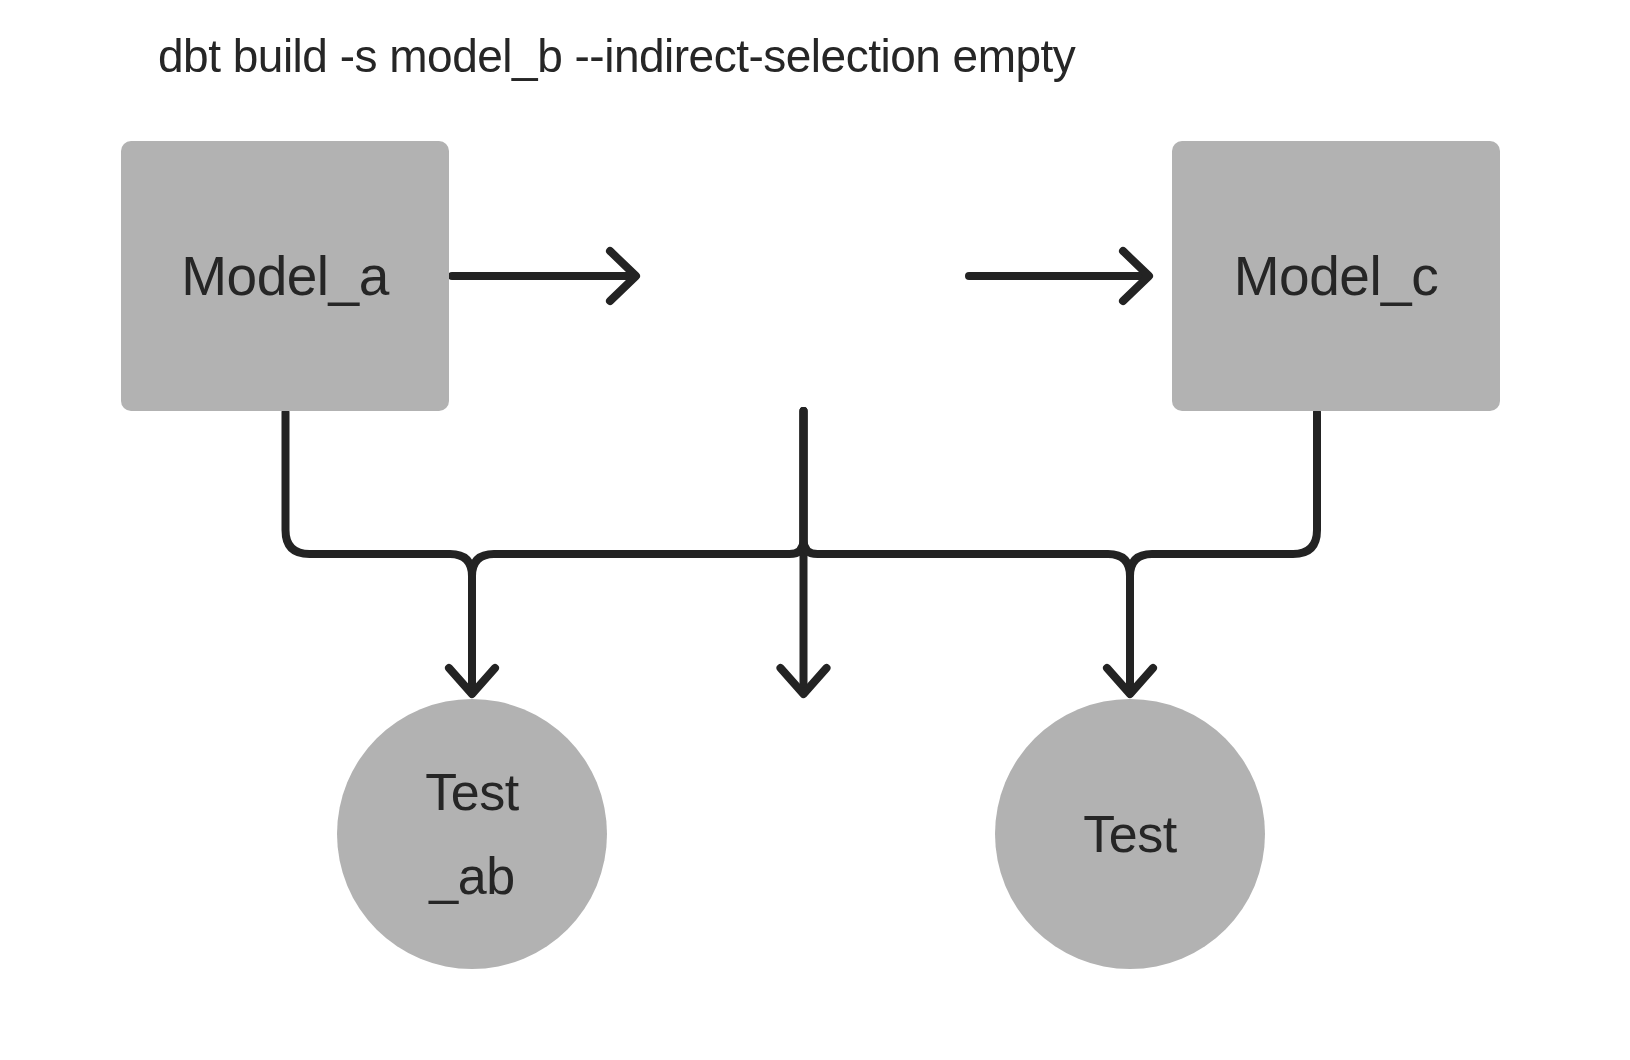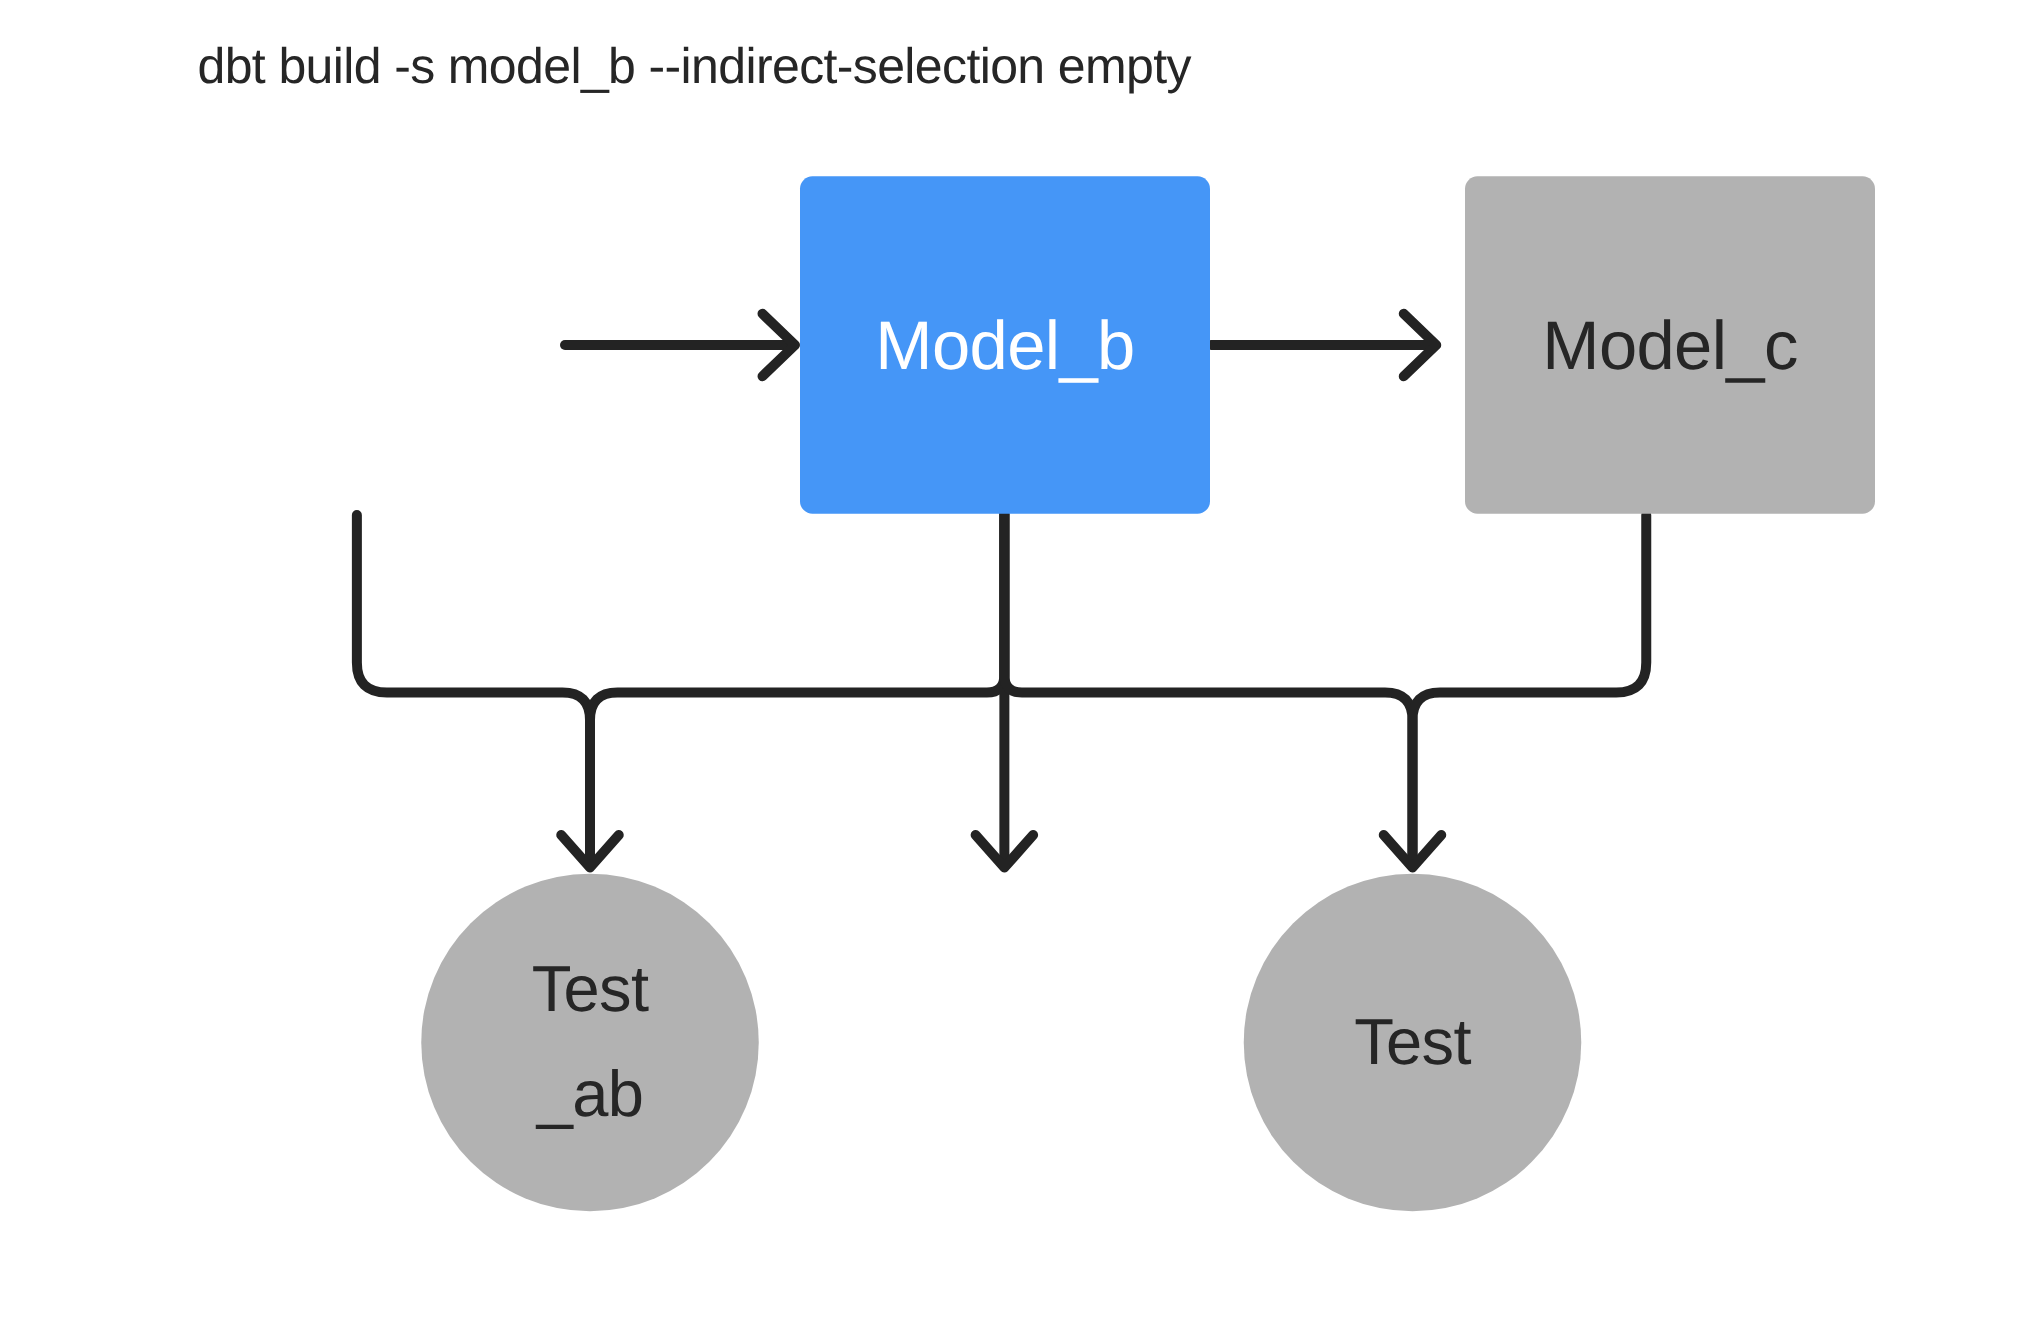--- a/index.html
+++ b/index.html
@@ -5,21 +5,21 @@
   html,body{margin:0;padding:0;}
   body{
     width:1630px;height:1060px;
     background:var(--background,#fff);
     font-family:"Liberation Sans", sans-serif;
     overflow:hidden;
   }
   .canvas{position:relative;width:1630px;height:1060px;}
   .title{
     position:absolute;left:158px;top:30px;
-    font-size:40px;line-height:1.15;
+    font-size:46px;line-height:1.15;
     letter-spacing:-0.5px;
     color:var(--text_dark,#262626);
     white-space:nowrap;
   }
   svg.edges{position:absolute;left:0;top:0;z-index:1;}
   svg.edges path{
     fill:none;
     stroke:var(--edge,#232323);
     stroke-width:8;
     stroke-linecap:round;
@@ -77,24 +77,24 @@
 
     <path d="M803.5,411 V540 Q803.5,554 817.5,554 H1108 Q1130,554 1130,576 V690"></path>
 
     <path d="M1317,412 V530 Q1317,554 1293,554 H1152 Q1130,554 1130,576 V690"></path>
 
     <path d="M449,668 L472,694 L495,668"></path>
     <path d="M780.5,668 L803.5,694 L826.5,668"></path>
     <path d="M1107,668 L1130,694 L1153,668"></path>
   </svg>
 
+  <div class="model model-a">
+    <span>Model_a</span>
+  </div>
 
-  <div class="model model-b selected">
-    <span>Model_b</span>
-  </div>
 
   <div class="model model-c">
     <span>Model_c</span>
   </div>
 
   <div class="test test-ab">
     <span>Test</span>
     <span>_ab</span>
   </div>
 

